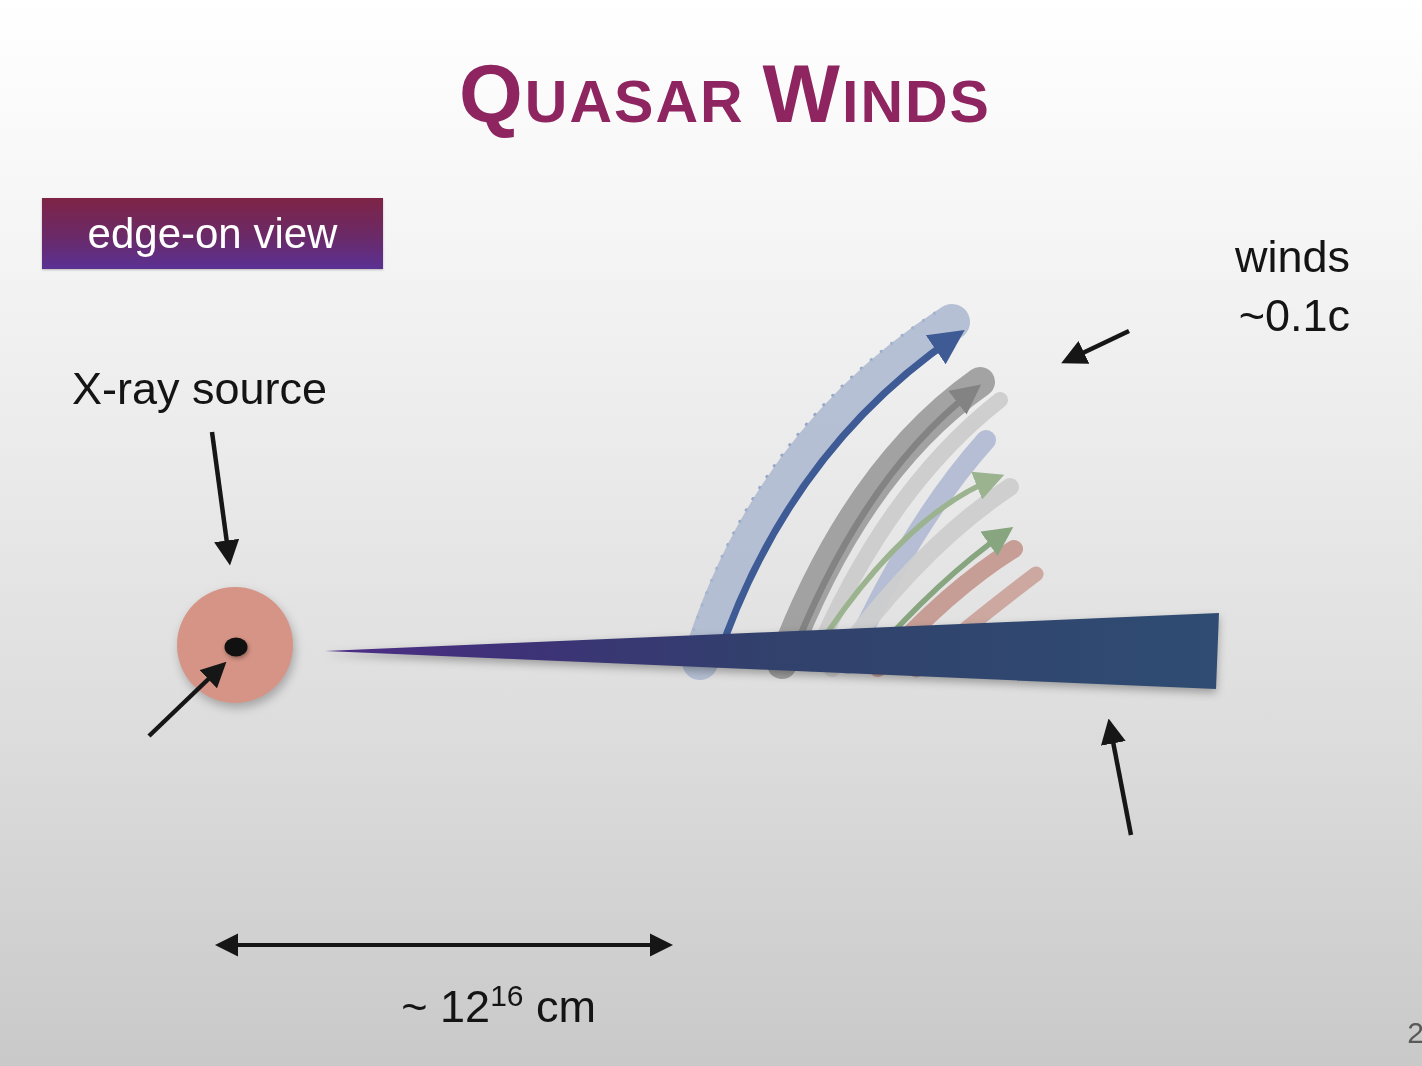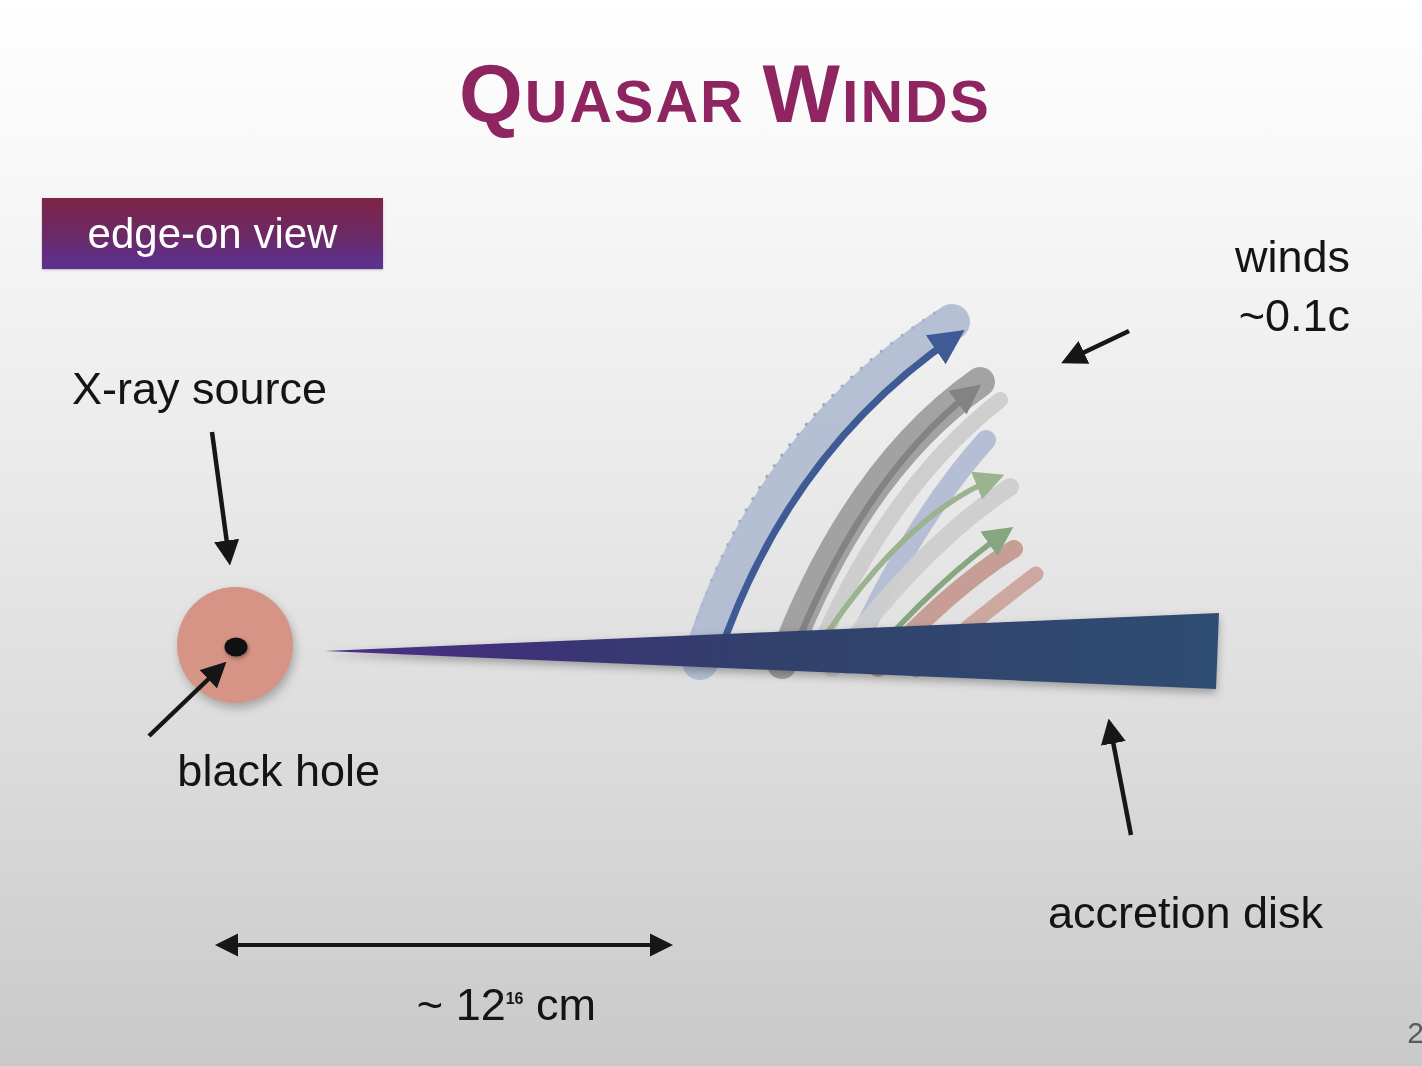--- a/index.html
+++ b/index.html
@@ -44,21 +44,21 @@
     line-height: 1.3;
     white-space: nowrap;
   }
   .label.center { text-align: right; white-space: normal; }
 
   .lbl-xray      { left: 72px;  top: 360px; }
   .lbl-smbh      { left: 40px;  top: 742px; width: 340px; }
   .lbl-winds     { left: 1130px; top: 228px; width: 220px; }
   .lbl-accretion { left: 958px; top: 884px; width: 365px; }
   .lbl-scale     { left: 326px; top: 976px; width: 270px; }
-  .lbl-scale sup { font-size: 16px; font-weight: bold; }
+  .lbl-scale sup { font-size: 30px; }
 
   .page-number {
     right: 26px; top: 1016px;
     color: #595959;
     font-size: 30px;
   }
 
   svg.layer { position: absolute; left: 0; top: 0; }
 </style>
 </head>
@@ -130,29 +130,27 @@
     <span class="cap">Q</span><span class="sc">UASAR</span><span class="gap"></span><span class="cap">W</span><span class="sc">INDS</span>
   </div>
 
   <div class="abs view-tag">
     <span>edge-on view</span>
   </div>
 
   <div class="abs label lbl-xray">X-ray source</div>
 
   <div class="abs label center lbl-smbh">
-    <div>black hole</div>
   </div>
 
   <div class="abs label center lbl-winds">
     <div>winds</div>
     <div>~0.1c</div>
   </div>
 
-  <div class="abs label center lbl-accretion">accretion disk</div>
 
   <div class="abs label center lbl-scale">
     <span>~ 12</span><sup>16</sup><span> cm</span>
   </div>
 
   <div class="abs page-number">2</div>
 
 </div>
 
 </body></html>

